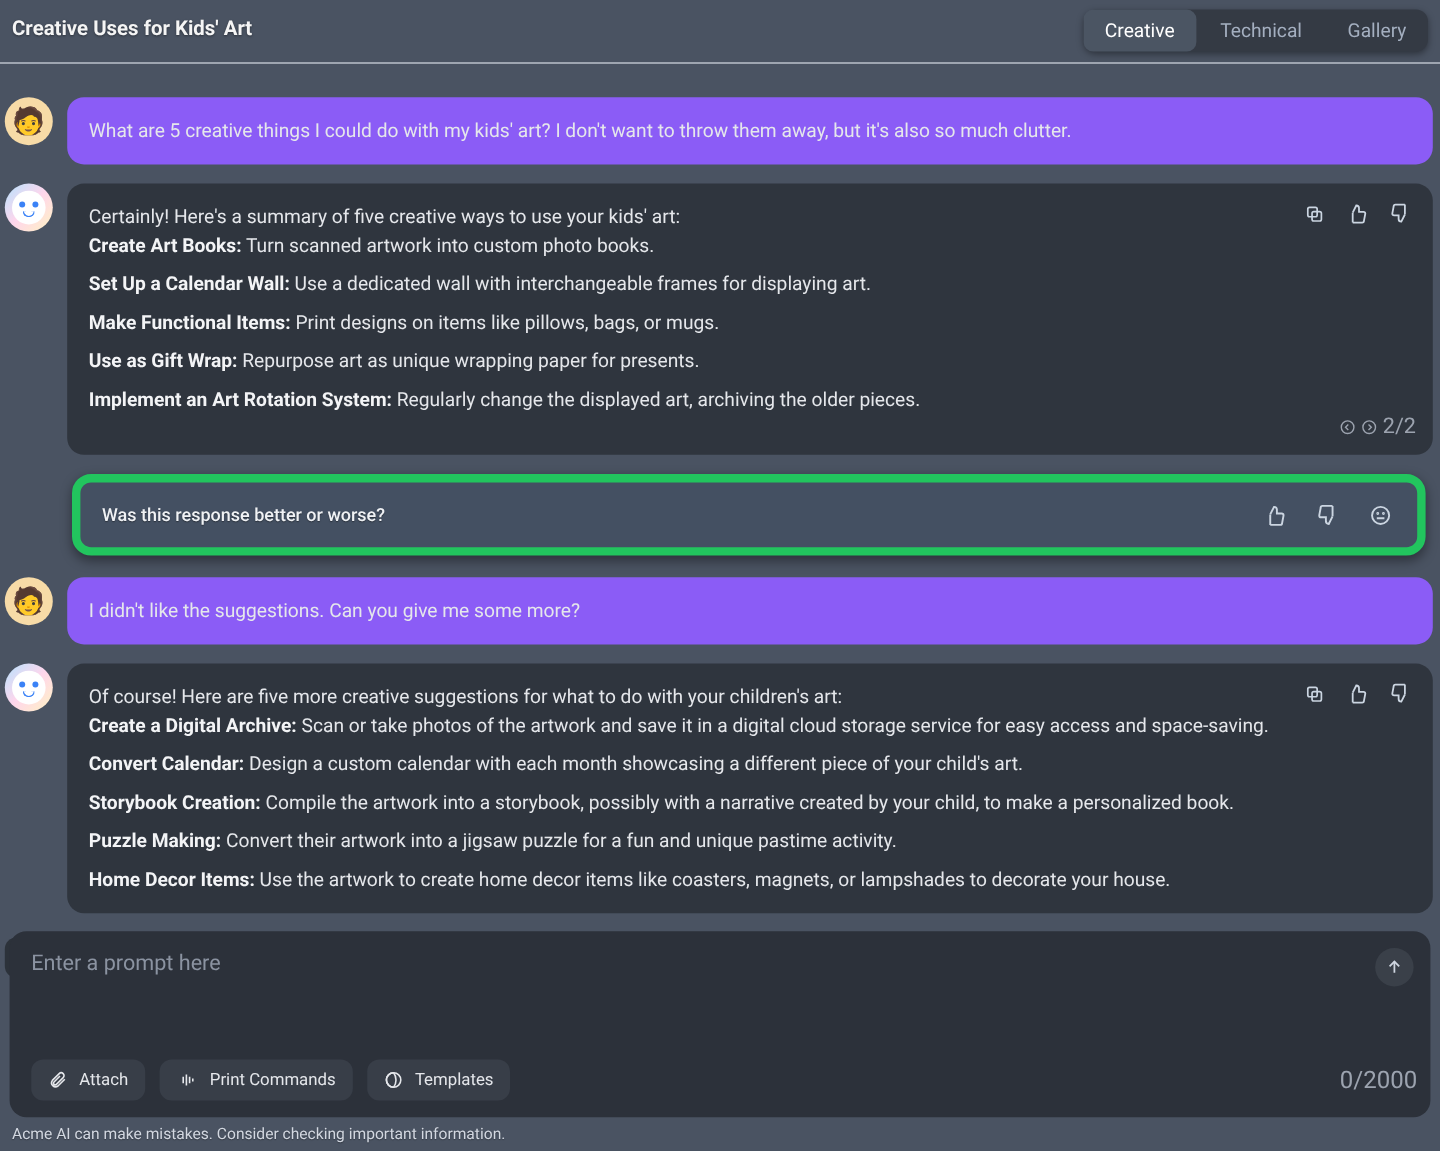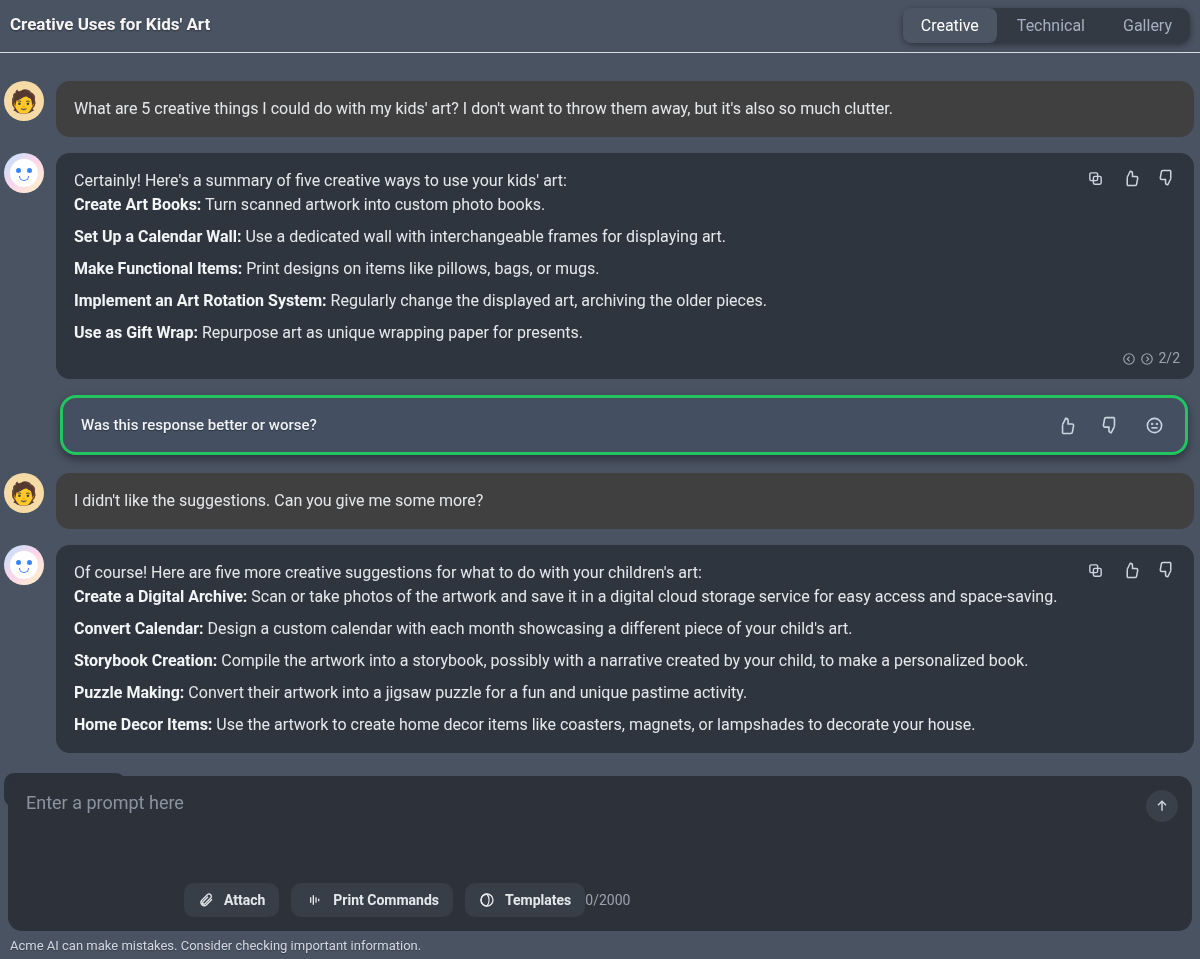--- a/index.html
+++ b/index.html
@@ -83,21 +83,21 @@
   }
   .bot-face::before{ left:6px; }
   .bot-face::after{ right:6px; }
   .smile{
     position:absolute; bottom:6px; left:50%; transform:translateX(-50%);
     width:10px; height:5px; border:1.5px solid #3b82f6; border-top:none;
     border-radius:0 0 10px 10px;
   }
   .bubble {
     position: relative;
-    background: #404040;
+    background: #8b5cf6;
     border-radius: 14px;
     padding: 16px 18px;
     flex: 1;
     color: #e5e7eb;
     font-size: 16px;
     line-height: 1.5;
   }
   .bubble.ai { background: #2f353e; }
   .bubble p { margin: 0; }
   .bubble .block { margin-top: 8px; }
@@ -117,27 +117,27 @@
     border-radius: 6px;
   }
   .pager {
     position: absolute;
     bottom: 10px;
     right: 14px;
     display: flex;
     align-items: center;
     gap: 4px;
     color: #9ca3af;
-    font-size: 14px;
+    font-size: 18px;
   }
   .pager svg { width:14px; height:14px; }
   .feedback {
     margin: 0 6px 18px 56px;
     background: #445062;
-    border: 3px solid #22c55e;
+    border: 7px solid #22c55e;
     border-radius: 16px;
     padding: 14px 18px;
     display: flex;
     justify-content: space-between;
     align-items: center;
     box-shadow: 0 4px 10px rgba(0,0,0,0.4);
   }
   .feedback .q {
     font-size: 15px;
     color: #f0f2f5;
@@ -160,21 +160,21 @@
   .composer-wrap {
     position: absolute;
     left: 8px; right: 8px; bottom: 28px;
   }
   .composer {
     background: #2c313a;
     border-radius: 14px;
     padding: 16px 11px 14px 18px;
     min-height: 155px;
     display: flex;
-    flex-direction: row;
+    flex-direction: column;
     position: relative;
   }
   .composer .placeholder {
     color: #8b93a1;
     font-size: 18px;
   }
   .send-btn {
     position: absolute;
     top: 14px; right: 14px;
     width: 32px; height: 32px;
@@ -192,23 +192,22 @@
   }
   .footer-btns { display:flex; gap:12px; }
   .chip {
     display:inline-flex; align-items:center; gap:10px;
     background: #383e48;
     padding: 9px 14px;
     border-radius: 10px;
     font-size: 14px;
     color: #e5e7eb;
     cursor:pointer;
-    font-weight:bold;
-  }
-  .counter { color:#9ca3af; font-size:14px;text-align:center; }
+  }
+  .counter { color:#9ca3af; font-size:20px;text-align:center; }
   .disclaimer {
     position:absolute;
     left:10px;
     bottom:6px;
     font-size:13px;
     color:#d3d8e1;
     text-shadow: 0 1px 1px rgba(0,0,0,0.3);
   }
   strong { font-weight:700; color:#f3f4f6; }
   svg { display:block; }
@@ -259,22 +258,22 @@
           <svg width="18" height="18" viewBox="0 0 24 24" fill="none" stroke="currentColor" stroke-width="2">
               <path d="M17 2v11"></path>
               <path d="M17 13l-4 8a3 3 0 0 1-3-3v-4H5a2 2 0 0 1-2-2l1.5-8a2 2 0 0 1 2-2H17"></path>
             </svg>
         </div>
       </div>
       <p>Certainly! Here's a summary of five creative ways to use your kids' art:</p>
       <p class=""><strong>Create Art Books:</strong><span> Turn scanned artwork into custom photo books.</span></p>
       <p class="block"><strong>Set Up a Calendar Wall:</strong><span> Use a dedicated wall with interchangeable frames for displaying art.</span></p>
       <p class="block"><strong>Make Functional Items:</strong><span> Print designs on items like pillows, bags, or mugs.</span></p>
+      <p class="block"><strong>Use as Gift Wrap:</strong><span> Repurpose art as unique wrapping paper for presents.</span></p>
       <p class="block"><strong>Implement an Art Rotation System:</strong><span> Regularly change the displayed art, archiving the older pieces.</span></p>
-      <p class="block"><strong>Use as Gift Wrap:</strong><span> Repurpose art as unique wrapping paper for presents.</span></p>
       <div class="pager">
         <span>
             <svg viewBox="0 0 24 24" fill="none" stroke="currentColor" stroke-width="2">
               <circle cx="12" cy="12" r="9"></circle>
               <path d="M13 8l-4 4 4 4"></path>
             </svg>
           </span>
         <span>
             <svg viewBox="0 0 24 24" fill="none" stroke="currentColor" stroke-width="2">
               <circle cx="12" cy="12" r="9"></circle>

